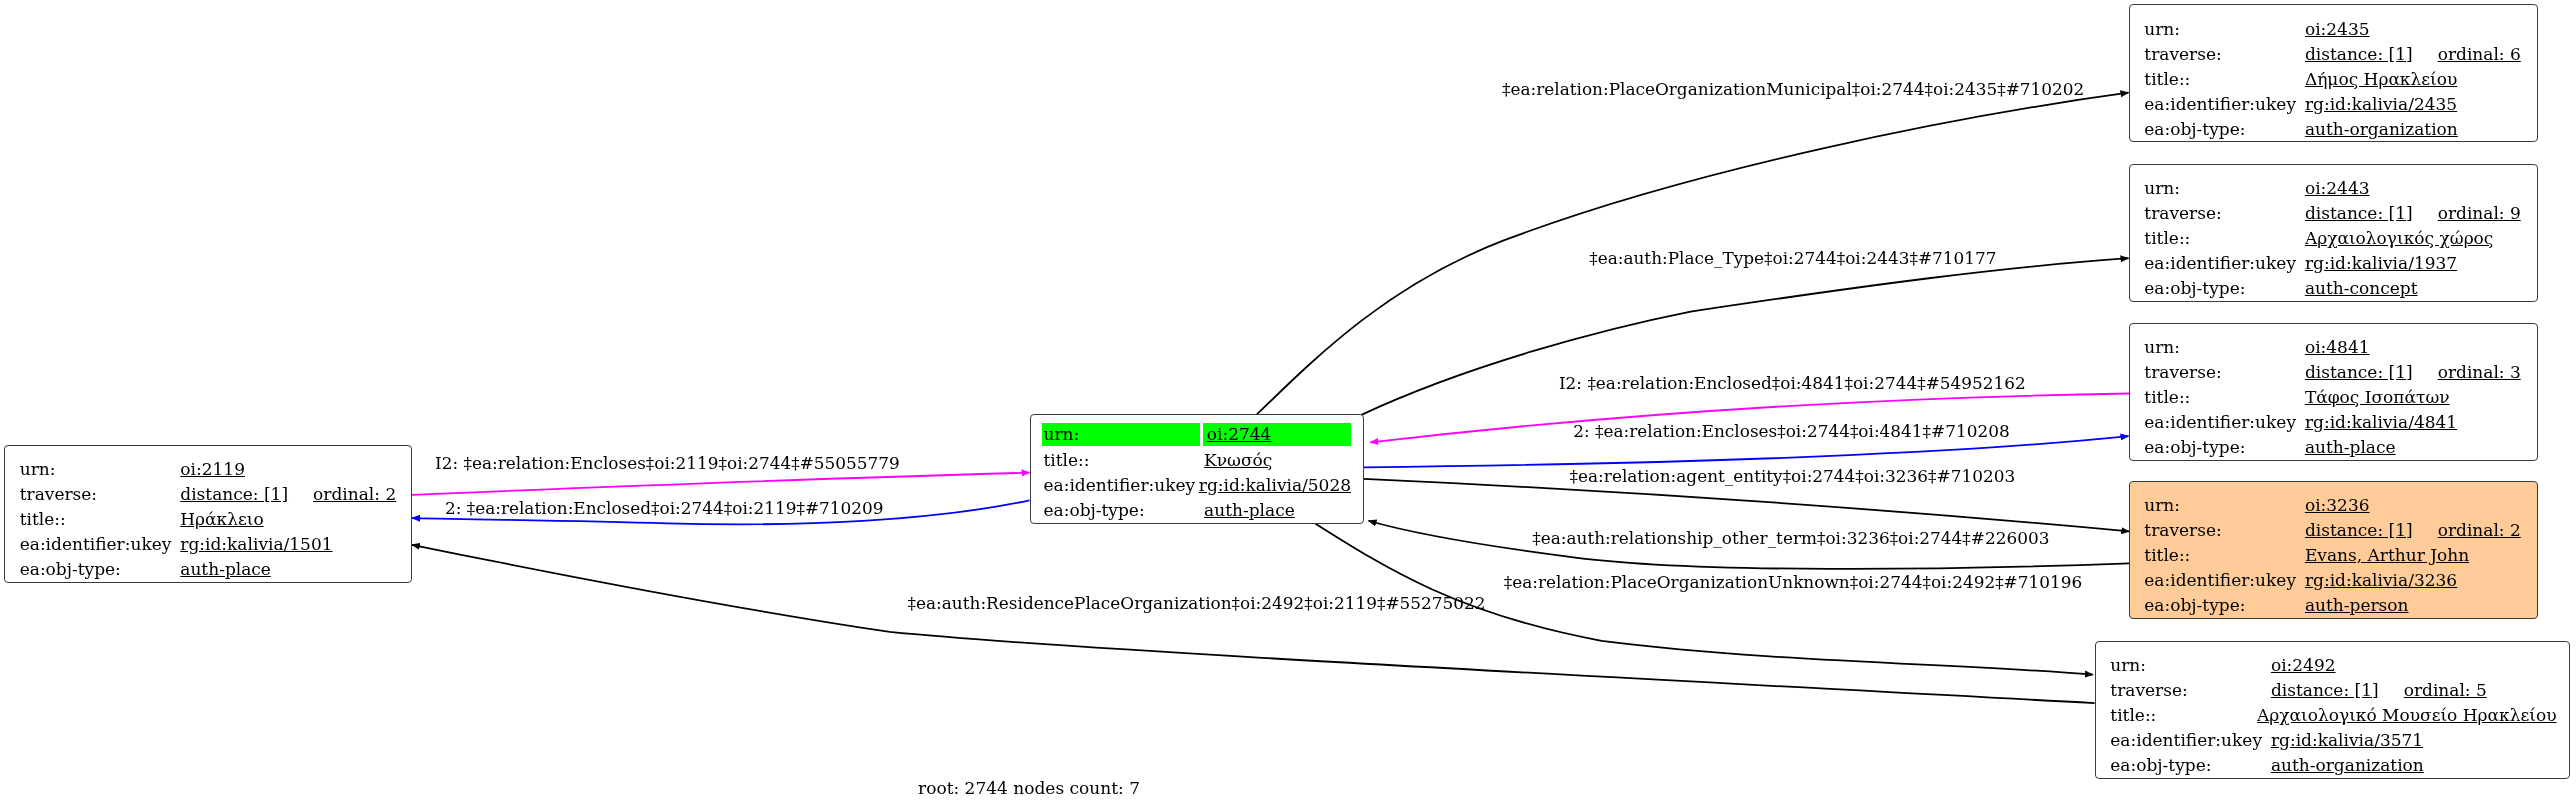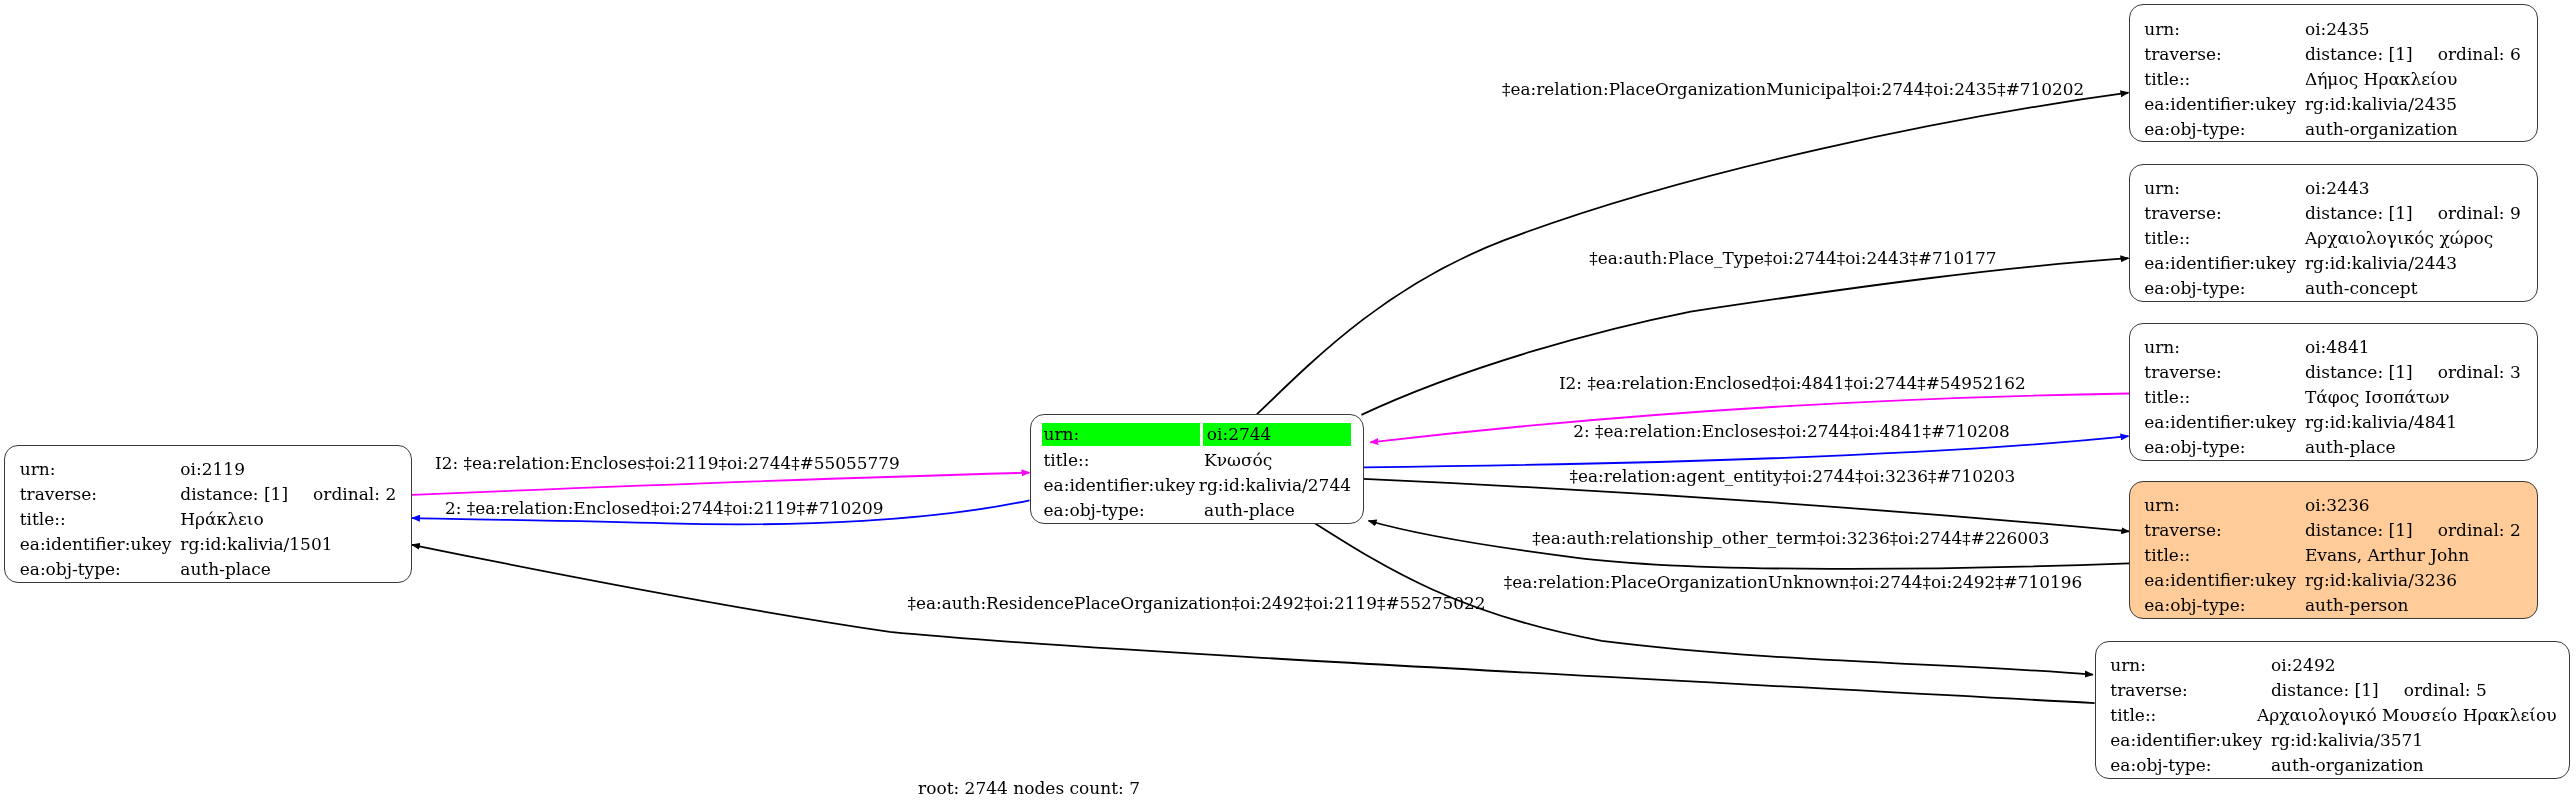--- a/index.html
+++ b/index.html
@@ -1,25 +1,25 @@
 <!DOCTYPE html>
 <html style="font-size:14.2px"><head>
 <meta charset="utf-8">
 <style>
   html, body { margin: 0; padding: 0; background: #ffffff; }
   body { width: 2576px; height: 811px; position: relative; overflow: hidden;
          font-family: "DejaVu Serif", "Liberation Serif", serif; color: #000; }
   #edges { position: absolute; left: 0; top: 0; width: 2576px; height: 811px; }
   #edges text { font-family: "DejaVu Serif", "Liberation Serif", serif; font-size: 19px; fill: #000; }
-  .node { position: absolute; box-sizing: border-box; border: 1.8px solid #3a3a3a; border-radius: 14px;
+  .node { position: absolute; box-sizing: border-box; border: 1.8px solid #3a3a3a; border-radius: 4px;
           background: #ffffff; padding: 10.7px 12.5px 0 12.5px; }
   .node.highlight { background: #ffcc99; }
   .row { display: flex; height: 25px; align-items: center; font-size: 17px; white-space: nowrap; }
   .row .k { width: 157px; padding-left: 1.8px; }
-  .row .v { flex: 1; padding-left: 3.6px; }
+  .row .v { flex: 1; padding-left: 3.6px; text-decoration: underline; }
   .row .v .ord { margin-left: 25px; }
   .row.root .k, .row.root .v { background: #00ff00; height: 23px; line-height: 23px; }
   .row.root .k { margin-right: 2.7px; }
   .footer { position: absolute; left: 0; width: 2058px; top: 778px; text-align: center; font-size: 17px; }
 </style>
 </head>
 <body>
 
 <svg id="edges" xmlns="http://www.w3.org/2000/svg" viewBox="0 0 2895 911" width="2576" height="811">
   <defs>
@@ -112,21 +112,21 @@
   <div class="row root">
       <span class="k">urn:</span>
       <span class="v">oi:2744</span>
     </div>
   <div class="row">
       <span class="k">title::</span>
       <span class="v">Κνωσός</span>
     </div>
   <div class="row">
       <span class="k">ea:identifier:ukey</span>
-      <span class="v">rg:id:kalivia/2744</span>
+      <span class="v">rg:id:kalivia/5028</span>
     </div>
   <div class="row">
       <span class="k">ea:obj-type:</span>
       <span class="v">auth-place</span>
     </div>
 </div>
 
 <div class="node" style="left:2129px; top:4.4px; width:409px; height:138px;">
   <div class="row">
       <span class="k">urn:</span>
@@ -158,21 +158,21 @@
   <div class="row">
       <span class="k">traverse:</span>
       <span class="v"><span>distance: [1]</span><span class="ord">ordinal: 9</span></span>
     </div>
   <div class="row">
       <span class="k">title::</span>
       <span class="v">Αρχαιολογικός χώρος</span>
     </div>
   <div class="row">
       <span class="k">ea:identifier:ukey</span>
-      <span class="v">rg:id:kalivia/2443</span>
+      <span class="v">rg:id:kalivia/1937</span>
     </div>
   <div class="row">
       <span class="k">ea:obj-type:</span>
       <span class="v">auth-concept</span>
     </div>
 </div>
 
 <div class="node" style="left:2129px; top:323px; width:409px; height:138px;">
   <div class="row">
       <span class="k">urn:</span>

